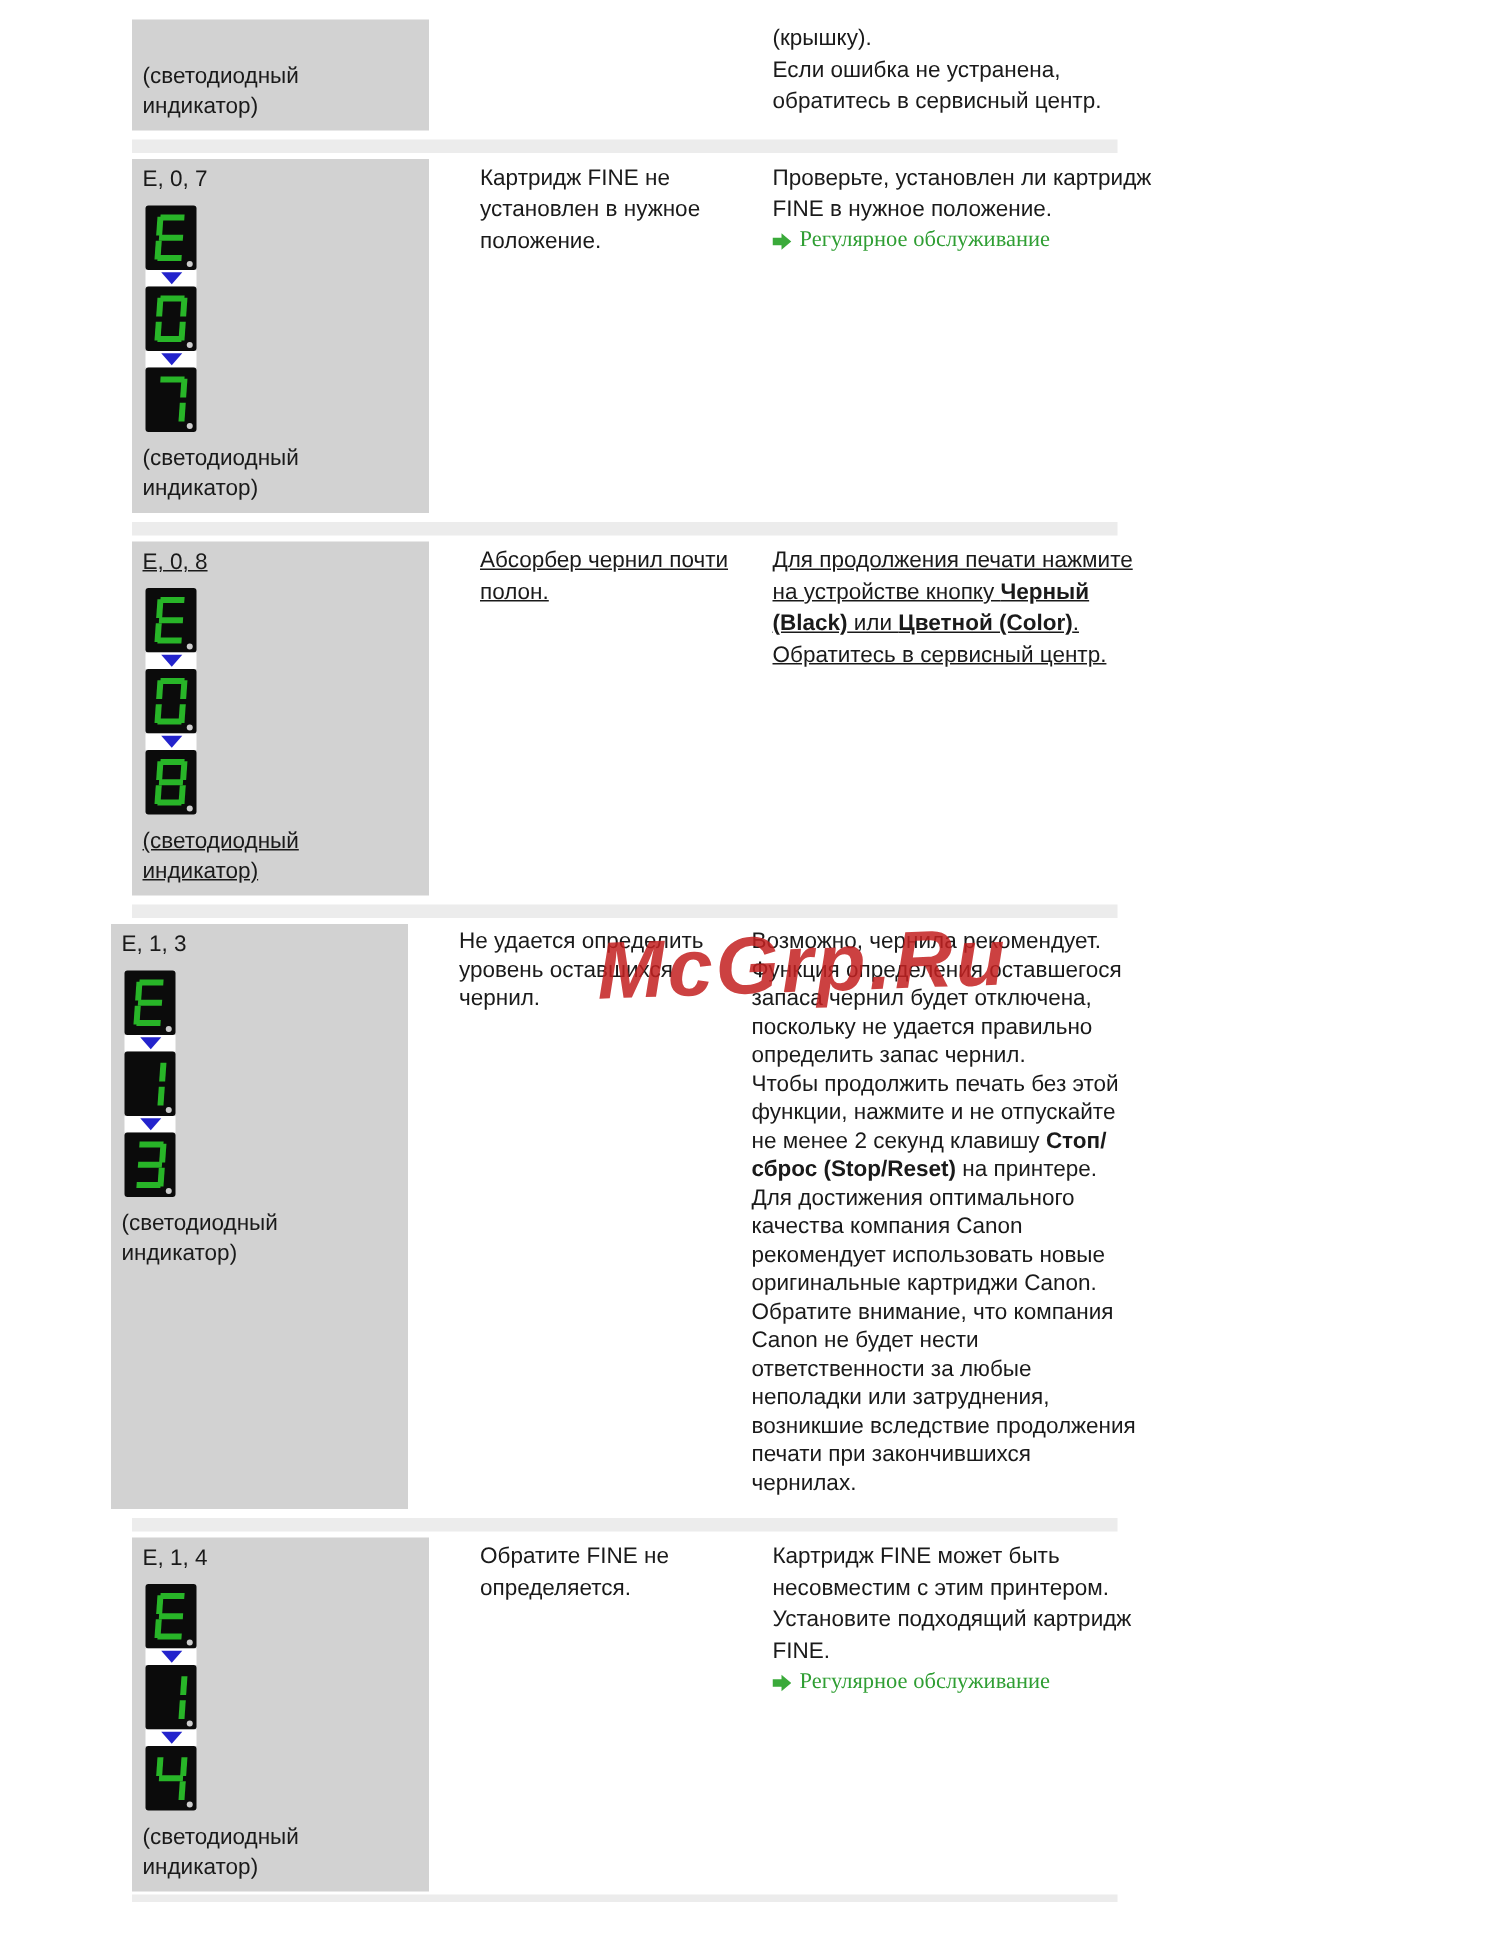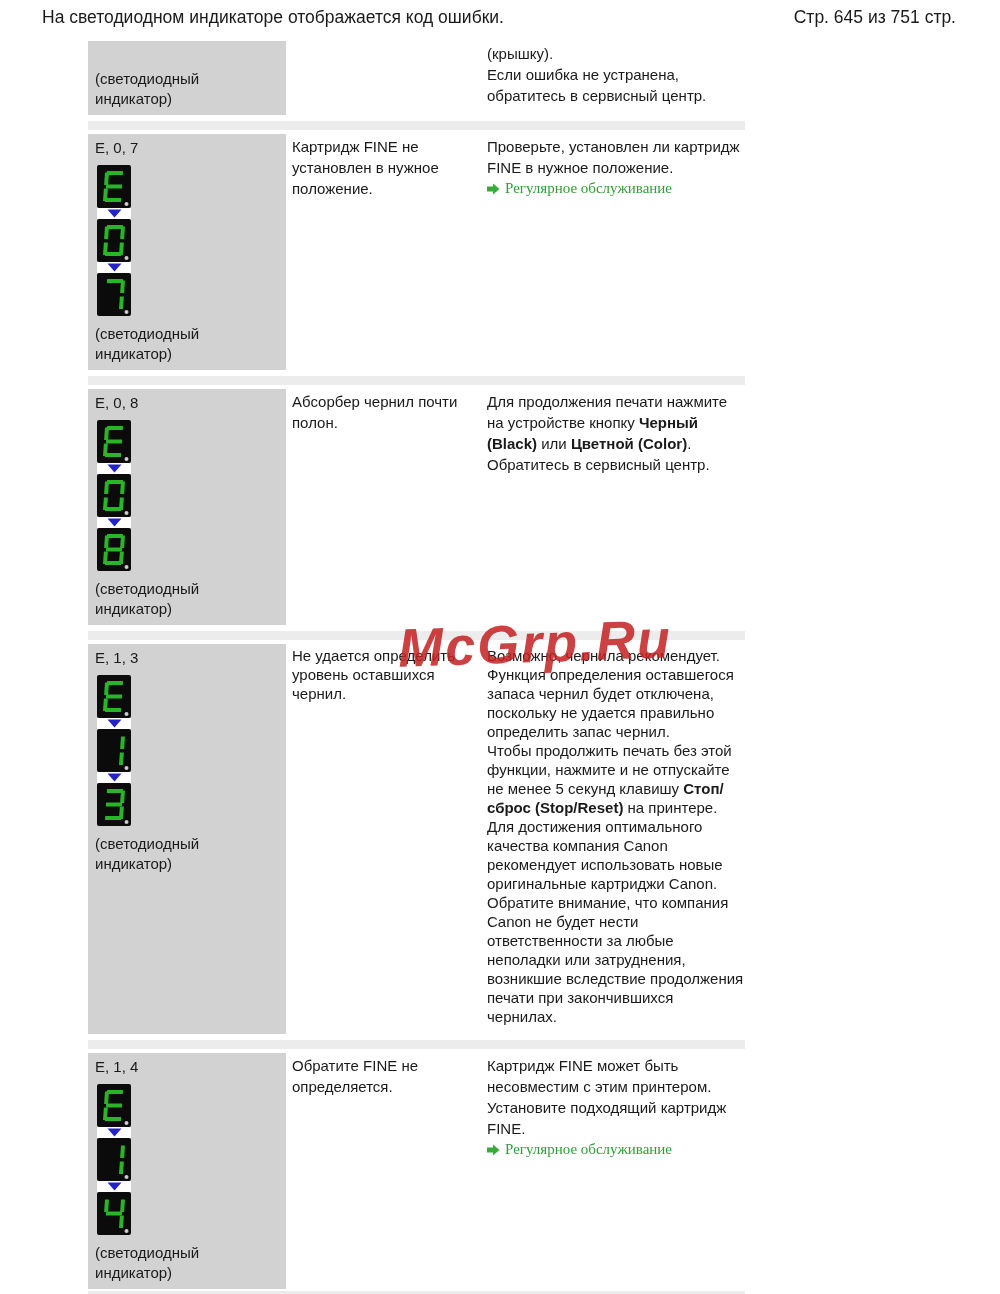--- a/index.html
+++ b/index.html
@@ -13,21 +13,21 @@
     padding:6px 44px 0 42px;font-size:17.5px;line-height:22px;
   }
   .doc-table{margin:13px 0 0 88px;width:657px;}
   .row{display:flex;align-items:stretch;}
   .cell-left{
     width:198px;min-width:198px;background:var(--cell-gray,#d2d2d2);
     padding:4px 8px 6px 7px;box-sizing:border-box;
   }
   .cell-mid{
     width:194px;min-width:194px;padding:2px 12px 0 6px;box-sizing:border-box;
-    font-size:15px;line-height:21px;
+    font-size:15px;line-height:21px;margin-left:28px;
   }
   .cell-right{
     width:265px;min-width:265px;padding:2px 0 0 7px;box-sizing:border-box;
     font-size:15px;line-height:21px;
   }
   .row.compact .cell-mid,.row.compact .cell-right{line-height:19px;}
   .sep{height:9px;background:var(--sep-gray,#ececec);margin:6px 0 4px 0;}
   .sep.last{height:5px;margin:2px 0 0 0;}
   .code-label{font-size:15px;line-height:19px;margin:0 0 8px 0;}
   .led{width:34px;margin-left:2px;}
@@ -51,24 +51,20 @@
     position:absolute;left:398px;top:612px;
     font-size:54px;font-style:italic;font-weight:bold;letter-spacing:2px;
     color:var(--wm-red,#c42121);opacity:.85;
     transform:rotate(-2deg);white-space:nowrap;pointer-events:none;
   }
 </style>
 </head>
 <body>
 
 <div class="page">
-  <div class="header">
-    <div>На светодиодном индикаторе отображается код ошибки.</div>
-    <div>Стр. 645 из 751 стр.</div>
-  </div>
 
   <div class="doc-table">
       <div class="row caption-only" style="min-height: 72px;">
         <div class="cell-left">
           <div class="caption">(светодиодный индикатор)</div>
         </div>
         <div class="cell-mid"></div>
         <div class="cell-right">
           <div class="block"><span>(крышку).</span></div>
           <div class="block"><span>Если ошибка не устранена, обратитесь в сервисный центр.</span></div>
@@ -128,21 +124,21 @@
           <div class="block"><span>Проверьте, установлен ли картридж FINE в нужное положение.</span></div>
           <div class="link-row">
             <svg width="13" height="12" viewBox="0 0 13 12">
               <path d="M0 3.5 h6 V0.5 l6.5 5.5 -6.5 5.5 V8.5 H0 z" fill="#3aaa3a"></path>
             </svg>
             <span>Регулярное обслуживание</span>
           </div>
         </div>
       </div>
       <div class="sep"></div>
-      <div class="row" style="min-height: 228px;">
+      <div class="row" style="min-height: 228px; text-decoration: underline;">
         <div class="cell-left">
           <div class="code-label">E, 0, 8</div>
           <div class="led">
             <div class="digit-box"><svg viewBox="0 0 34 43" width="34" height="43">
                 <g fill="#28b528" transform="translate(1.5 0) skewX(-4)">
                   <rect x="9" y="6" width="16" height="4"></rect>
                   <rect x="9" y="33" width="16" height="4"></rect>
                   <rect x="7" y="23.5" width="4" height="12.5"></rect>
                   <rect x="7" y="7.5" width="4" height="12.5"></rect>
                   <rect x="9" y="19.5" width="16" height="4"></rect>
@@ -186,21 +182,21 @@
           <div class="caption">(светодиодный индикатор)</div>
         </div>
         <div class="cell-mid">
           <div class="block"><span>Абсорбер чернил почти полон.</span></div>
         </div>
         <div class="cell-right">
           <div class="block"><span>Для продолжения печати нажмите на устройстве кнопку </span><span class="b">Черный (Black)</span><span> или </span><span class="b">Цветной (Color)</span><span>. Обратитесь в сервисный центр.</span></div>
         </div>
       </div>
       <div class="sep"></div>
-      <div class="row compact" style="min-height: 390px;">
+      <div class="row compact" style="min-height: 390px; justify-content: center;">
         <div class="cell-left">
           <div class="code-label">E, 1, 3</div>
           <div class="led">
             <div class="digit-box"><svg viewBox="0 0 34 43" width="34" height="43">
                 <g fill="#28b528" transform="translate(1.5 0) skewX(-4)">
                   <rect x="9" y="6" width="16" height="4"></rect>
                   <rect x="9" y="33" width="16" height="4"></rect>
                   <rect x="7" y="23.5" width="4" height="12.5"></rect>
                   <rect x="7" y="7.5" width="4" height="12.5"></rect>
                   <rect x="9" y="19.5" width="16" height="4"></rect>
@@ -236,21 +232,21 @@
               </svg></div>
           </div>
           <div class="caption">(светодиодный индикатор)</div>
         </div>
         <div class="cell-mid">
           <div class="block"><span>Не удается определить уровень оставшихся чернил.</span></div>
         </div>
         <div class="cell-right">
           <div class="block"><span>Возможно, чернила рекомендует.</span></div>
           <div class="block"><span>Функция определения оставшегося запаса чернил будет отключена, поскольку не удается правильно определить запас чернил.</span></div>
-          <div class="block"><span>Чтобы продолжить печать без этой функции, нажмите и не отпускайте не менее 5 секунд клавишу </span><span class="b">Стоп/сброс (Stop/Reset)</span><span> на принтере.</span></div>
+          <div class="block"><span>Чтобы продолжить печать без этой функции, нажмите и не отпускайте не менее 2 секунд клавишу </span><span class="b">Стоп/сброс (Stop/Reset)</span><span> на принтере.</span></div>
           <div class="block"><span>Для достижения оптимального качества компания Canon рекомендует использовать новые оригинальные картриджи Canon. Обратите внимание, что компания Canon не будет нести ответственности за любые неполадки или затруднения, возникшие вследствие продолжения печати при закончившихся чернилах.</span></div>
         </div>
       </div>
       <div class="sep"></div>
       <div class="row" style="min-height: 228px;">
         <div class="cell-left">
           <div class="code-label">E, 1, 4</div>
           <div class="led">
             <div class="digit-box"><svg viewBox="0 0 34 43" width="34" height="43">
                 <g fill="#28b528" transform="translate(1.5 0) skewX(-4)">

